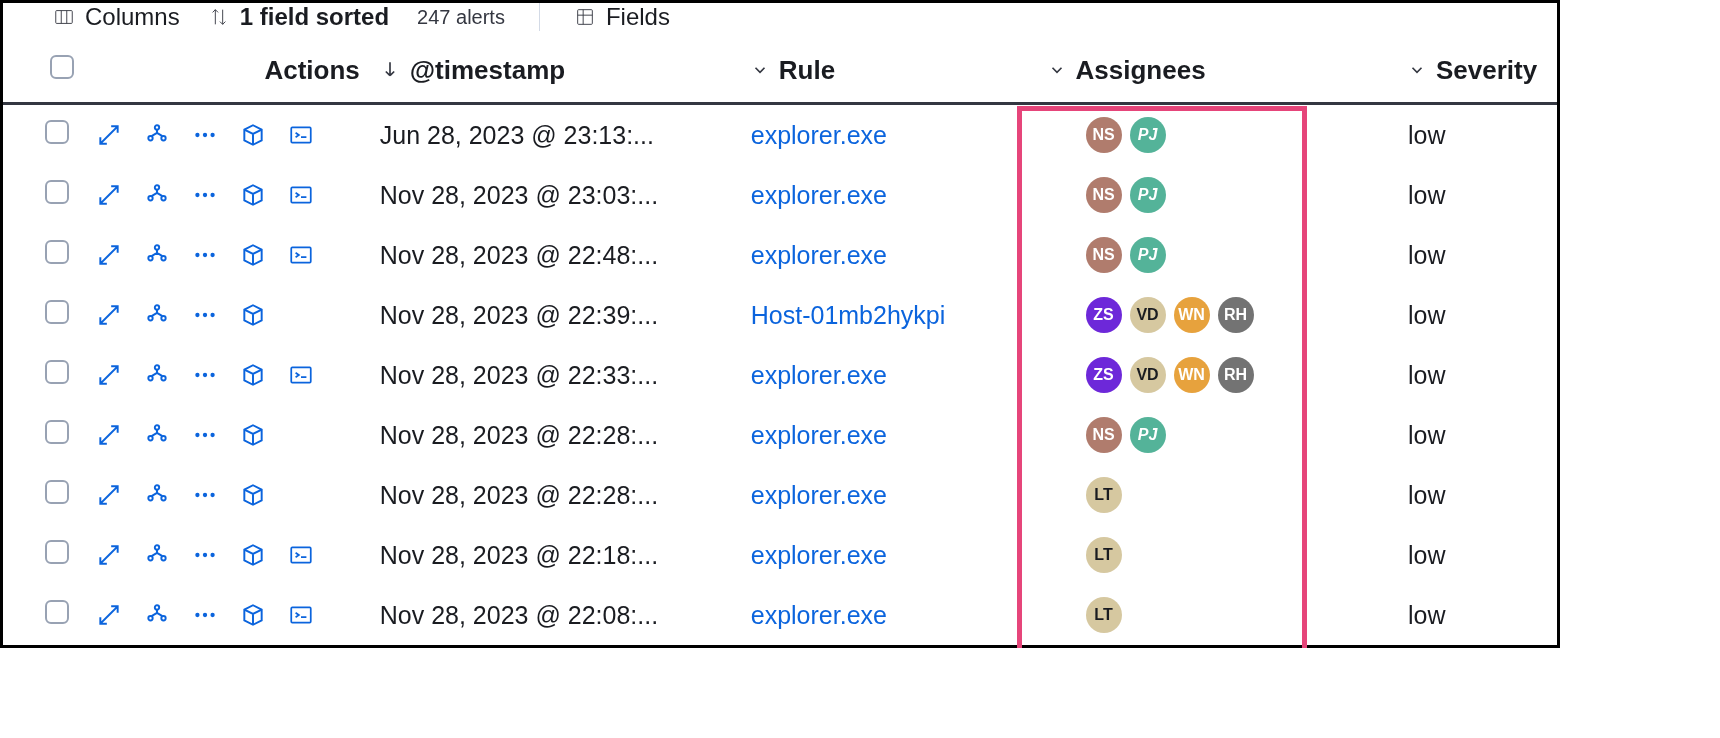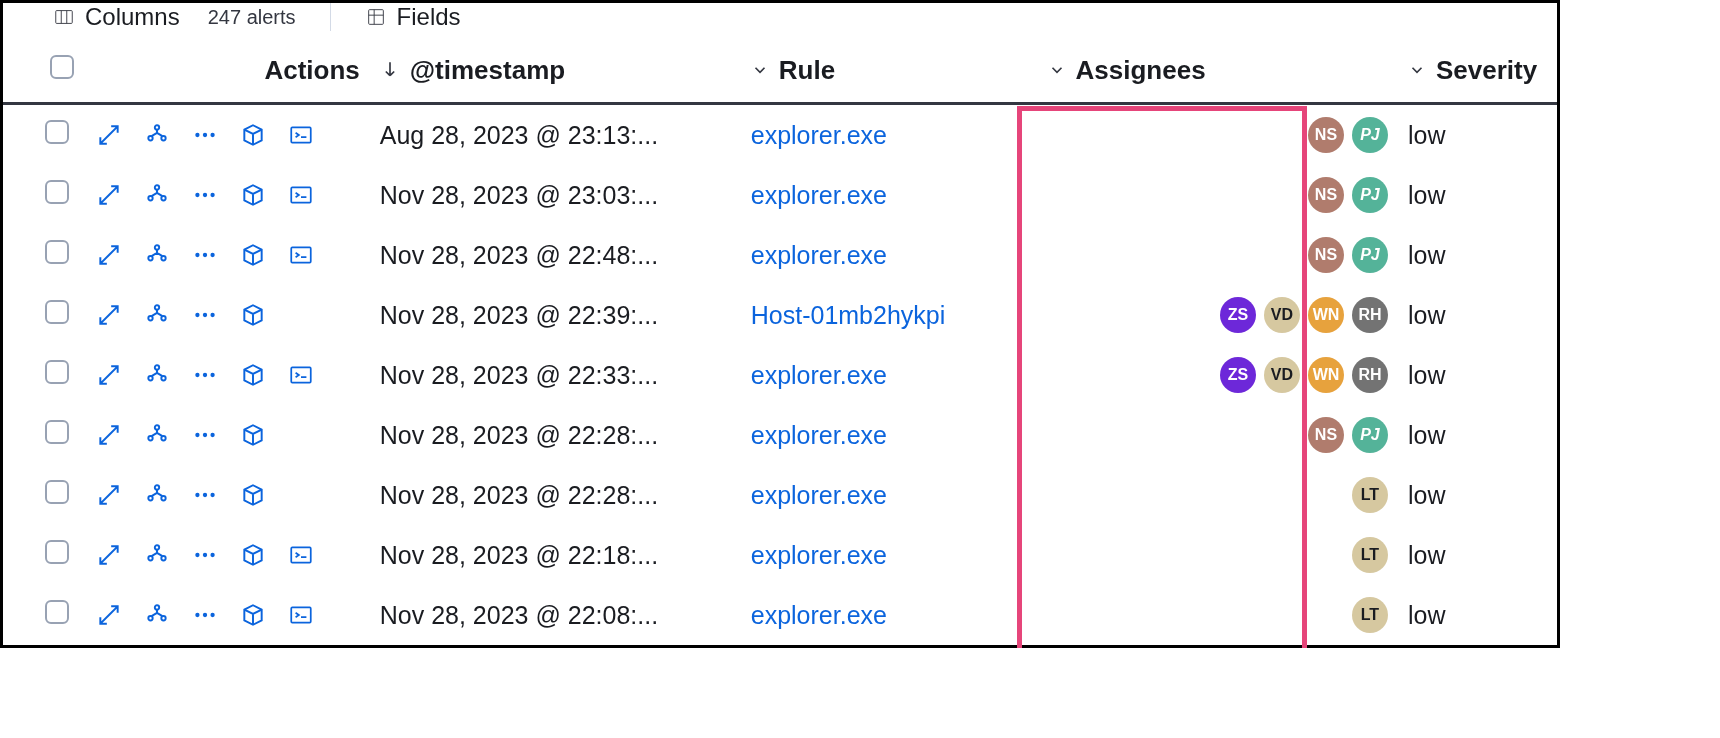--- a/index.html
+++ b/index.html
@@ -38,21 +38,21 @@
 .actions-group { display: flex; align-items: center; gap: 18px; }
 .action-icon { width: 30px; height: 30px; display: inline-flex; align-items: center; justify-content: center; cursor: pointer; }
 .action-icon svg { width: 26px; height: 26px; stroke: #0b64dd; fill: none; stroke-width: 1.8; }
 .action-icon.more svg circle { fill: #0b64dd; stroke: none; }
 .action-icon.console svg { stroke-width: 1.6; }
 .action-icon.placeholder { visibility: hidden; }
 
 .sort-arrow svg { width: 20px; height: 20px; stroke: #343741; fill: none; stroke-width: 2; }
 .chev svg { width: 18px; height: 18px; stroke: #343741; fill: none; stroke-width: 2.2; }
 
-.avatars { display: flex; gap: 8px; justify-content: flex-end; }
+.avatars { display: flex; gap: 8px; }
 .avatar { width: 36px; height: 36px; border-radius: 50%; display: inline-flex; align-items: center; justify-content: center; font-size: 16px; font-weight: 600; color: #1a1c21; }
 .av-NS { background: #b07c6d; color: #fff; }
 .av-PJ { background: #54b399; color: #fff; font-style: italic; }
 .av-ZS { background: #6d28d9; color: #fff; }
 .av-VD { background: #d6c8a0; }
 .av-WN { background: #e7a23d; color:#fff; }
 .av-RH { background: #737373; color:#fff; }
 .av-LT { background: #d6c8a0; }
 </style>
 </head>
@@ -60,20 +60,26 @@
 
 <div class="frame">
 
   <div class="toolbar">
     <div class="tb">
       <svg viewBox="0 0 24 24">
           <rect x="3" y="5" width="18" height="14" rx="1"></rect>
           <path d="M9 5v14M15 5v14"></path>
         </svg>
       <span>Columns</span>
+    </div>
+    <div class="tb">
+      <svg viewBox="0 0 24 24">
+          <path d="M8 4v16M8 4l-3 3M8 4l3 3M16 20V4M16 20l-3-3M16 20l3-3"></path>
+        </svg>
+      <span class="bold">1 field sorted</span>
     </div>
     <span class="count">247 alerts</span>
     <div class="divider"></div>
     <div class="tb">
       <svg viewBox="0 0 24 24">
           <rect x="4" y="4" width="16" height="16" rx="1"></rect>
           <path d="M4 10h16M10 4v16"></path>
         </svg>
       <span>Fields</span>
     </div>
@@ -156,21 +162,21 @@
                   </svg>
                 </span>
                 <span class="action-icon console">
                   <svg viewBox="0 0 24 24">
                     <rect x="3" y="5" width="18" height="14" rx="1"></rect>
                     <path d="M7 10l3 2-3 2M12 14h5"></path>
                   </svg>
                 </span>
               </div>
             </td>
-            <td class="c-ts">Aug 28, 2023 @ 23:13:...</td>
+            <td class="c-ts">Jun 28, 2023 @ 23:13:...</td>
             <td class="c-rule"><a href="#">explorer.exe</a></td>
             <td class="c-assign">
               <div class="avatars">
                 <span class="avatar av-NS">NS</span>
                 <span class="avatar av-PJ">PJ</span>
               </div>
             </td>
             <td class="c-sev">low</td>
           </tr>
           <tr>

